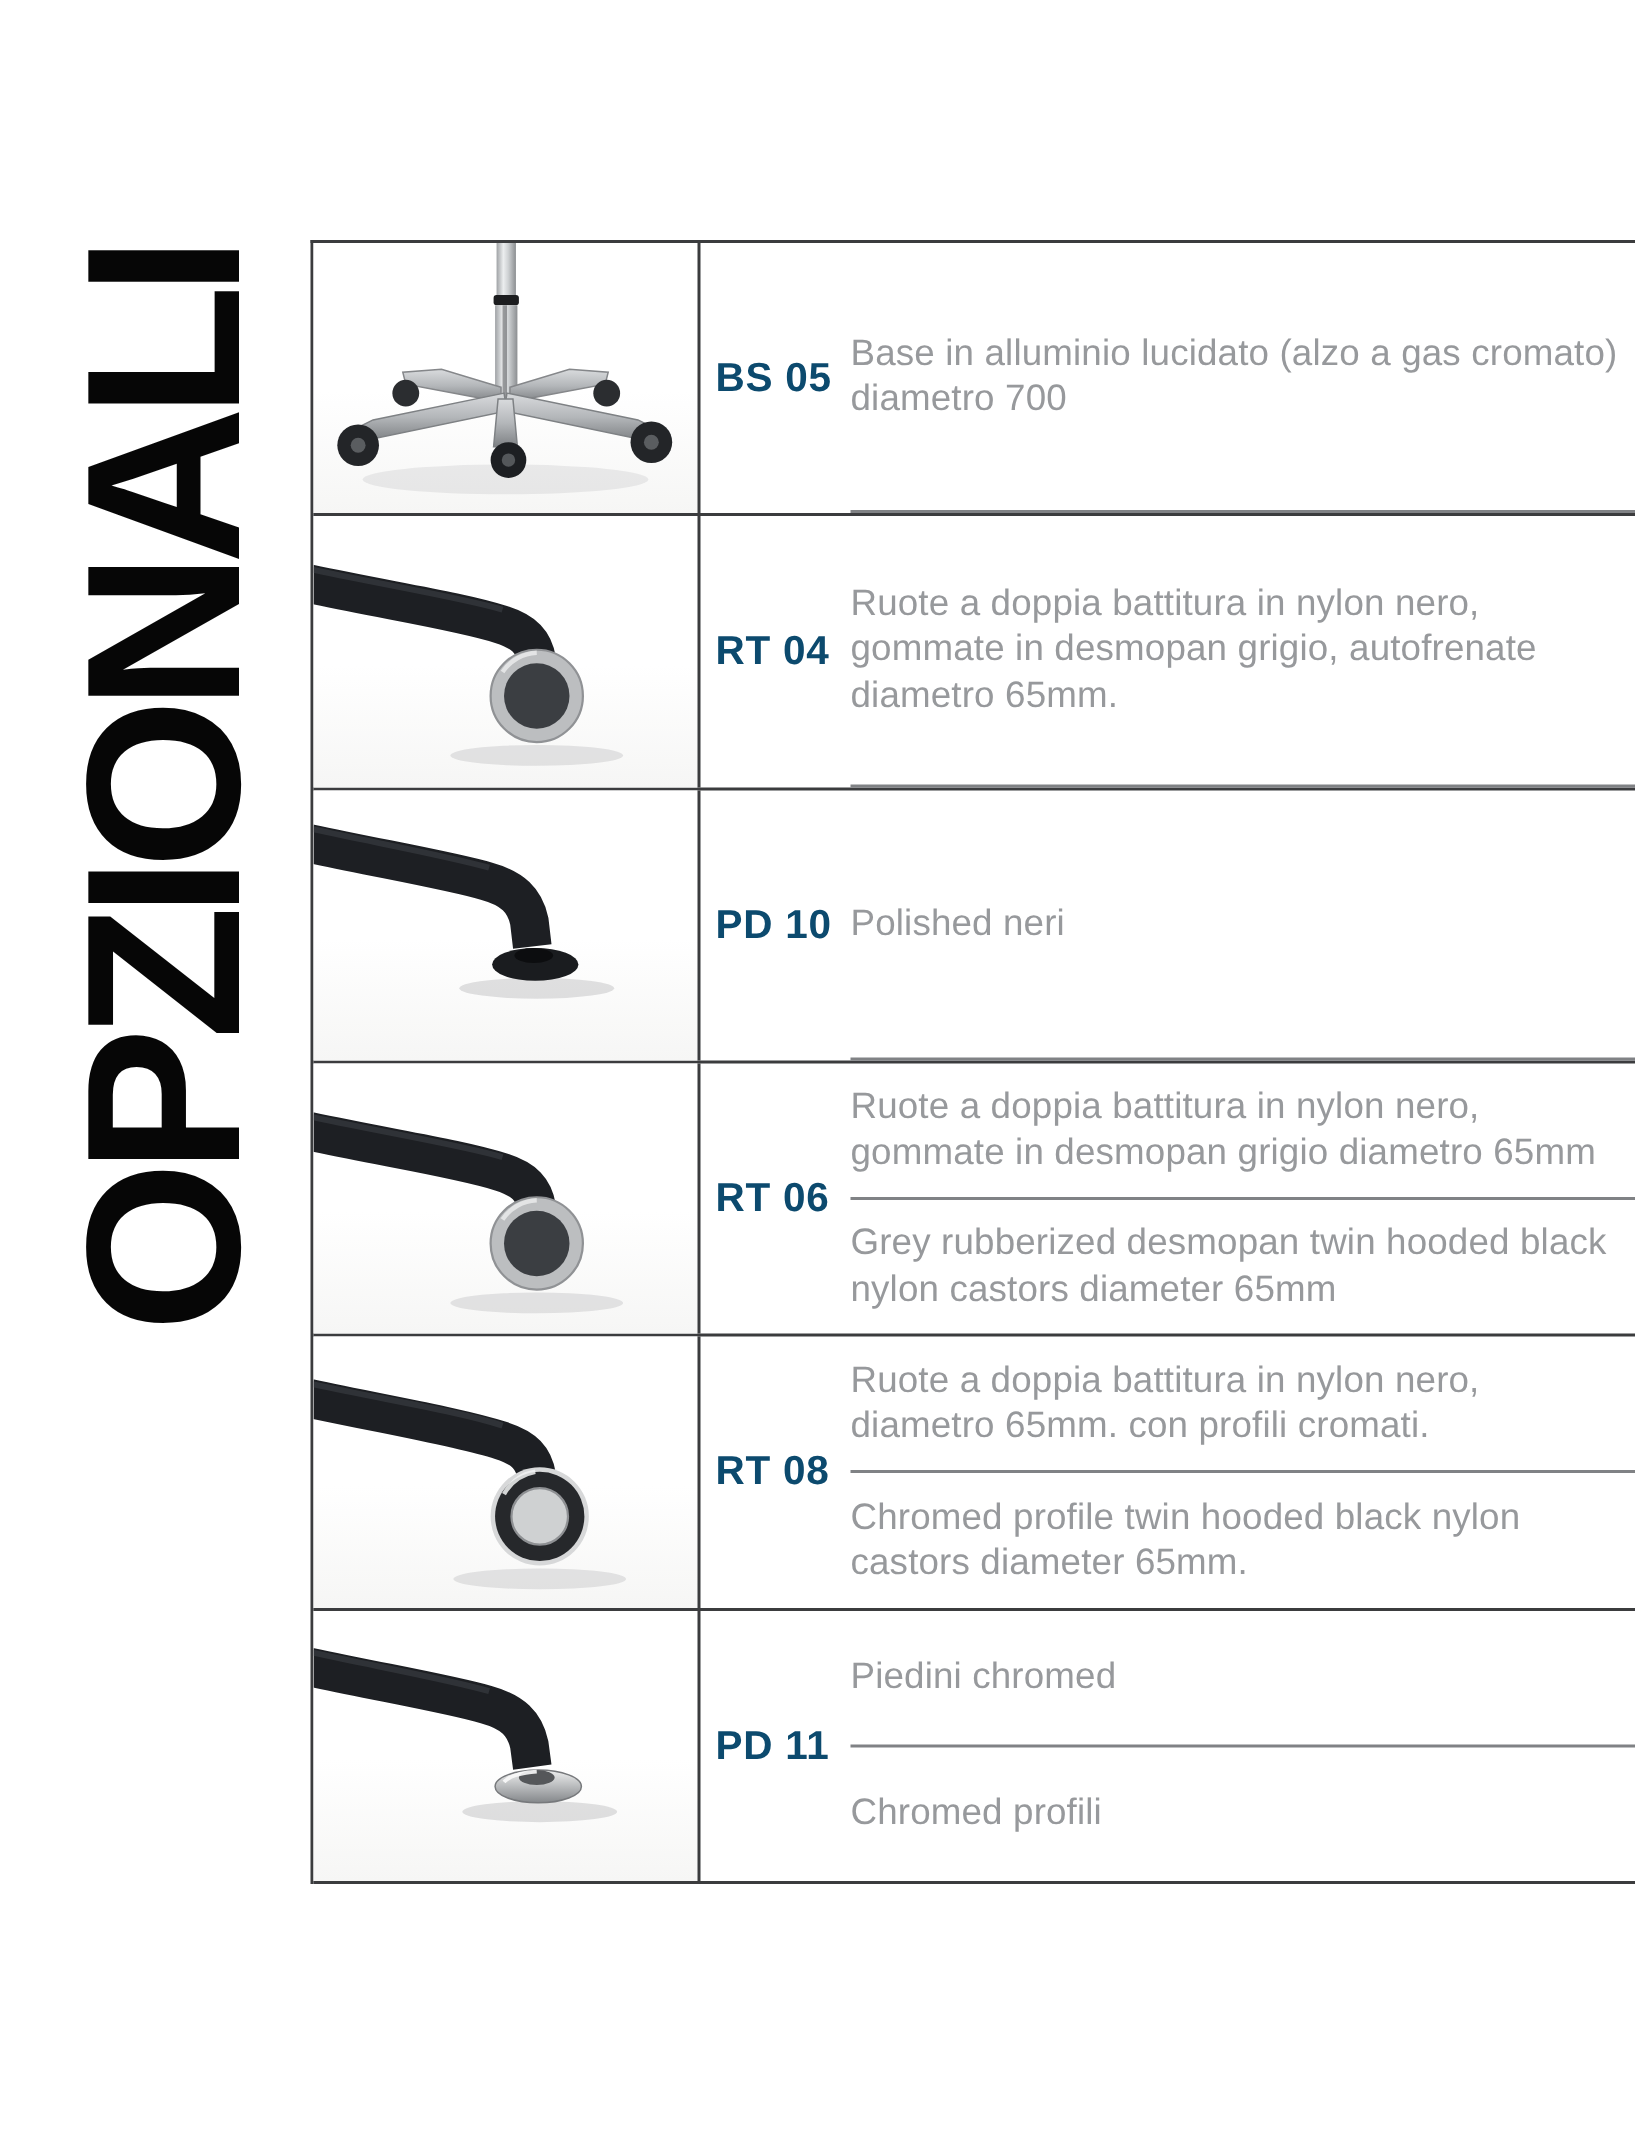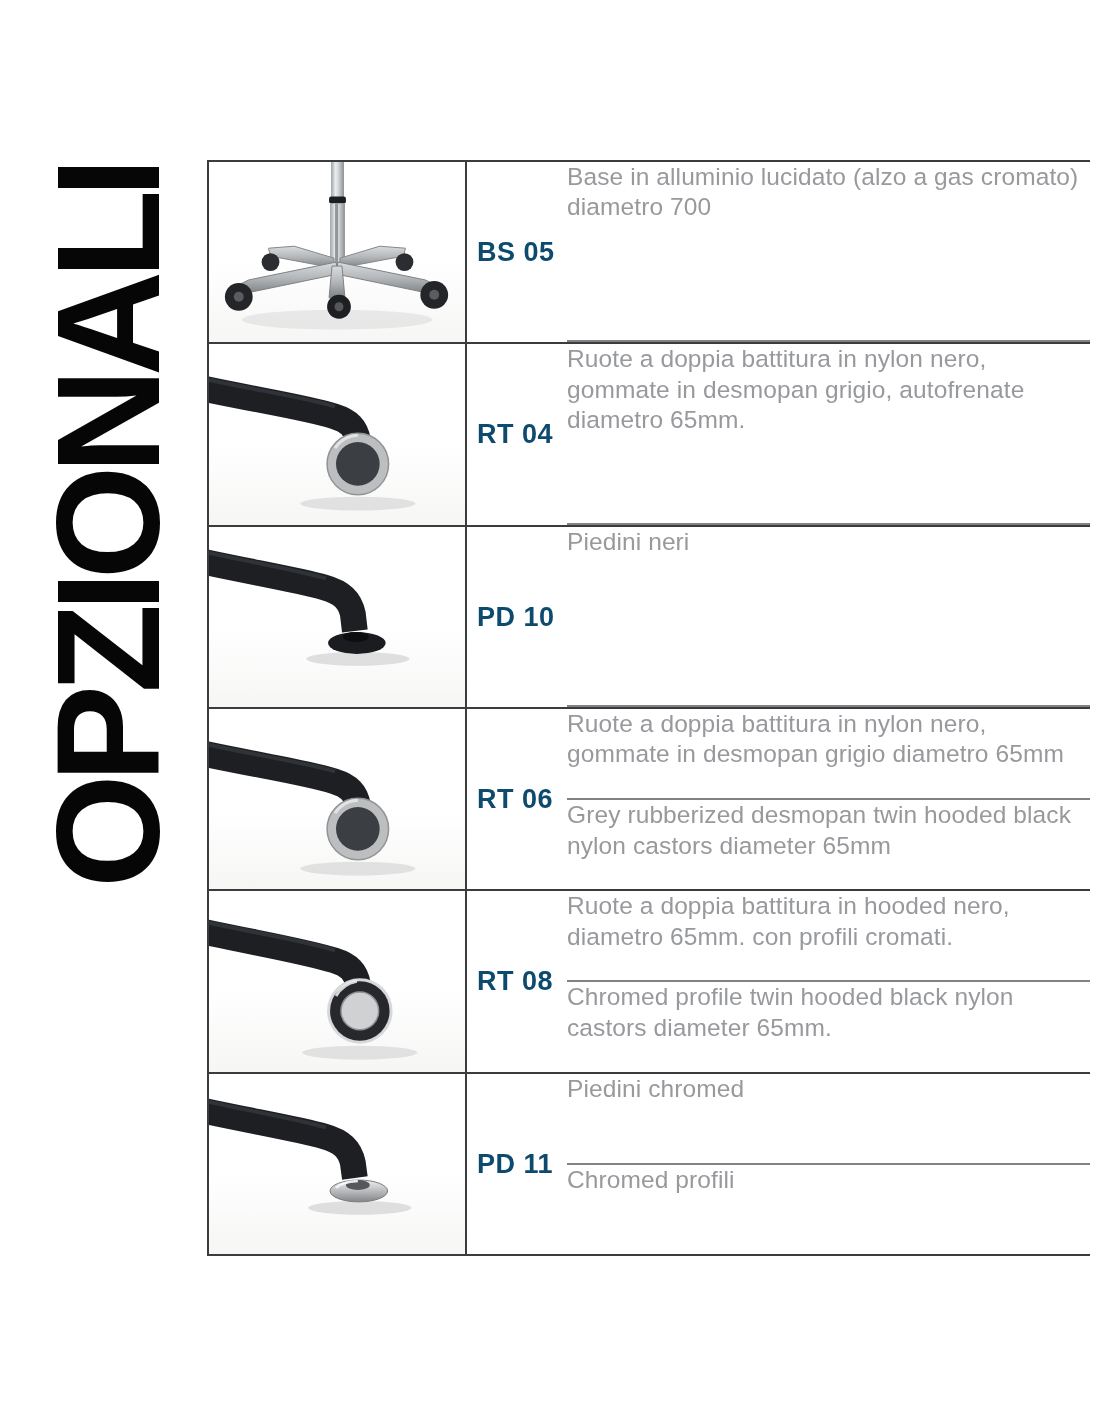--- a/index.html
+++ b/index.html
@@ -57,21 +57,21 @@
     position:absolute;
     left:10px;top:50%;
     transform:translateY(-50%);
     font-size:27px;
     font-weight:700;
     letter-spacing:0.5px;
     color:#0c4a6e;
   }
   .half{
     flex:1;
-    display:flex;align-items:flex-start;
+    display:flex;align-items:center;
     padding-left:100px;padding-right:6px;
     box-sizing:border-box;
     min-height:0;
   }
   .desc{
     font-size:24.5px;
     line-height:1.24;
     font-weight:300;
     color:#97999c;
     letter-spacing:0.1px;
@@ -162,21 +162,21 @@
     <ellipse cx="150" cy="132" rx="52" ry="7" fill="#9b9da0" opacity="0.3"></ellipse>
     <path d="M -6 34 C 45 45, 92 53, 116 60 C 134 65, 142 73, 145 87 L 147 104" fill="none" stroke="#1d1f23" stroke-width="26"></path>
     <path d="M -6 24 C 45 35, 90 43, 118 51" fill="none" stroke="#3c3f44" stroke-width="4" opacity="0.6"></path>
     <ellipse cx="149" cy="116" rx="29" ry="11" fill="#1a1c1f"></ellipse>
     <ellipse cx="148" cy="110" rx="13" ry="5" fill="#0c0d0f"></ellipse>
   </svg>
       </div>
     <div class="cell-text">
       <div class="code">PD 10</div>
       <div class="half">
-        <div class="desc it">Piedini neri</div>
+        <div class="desc it">Polished neri</div>
       </div>
       <div class="lang-divider"></div>
     </div>
   </div>
 
   <div class="row">
     <div class="cell-image">
   <svg viewBox="0 0 258 180" preserveAspectRatio="xMidYMid meet" xmlns="http://www.w3.org/2000/svg">
     <ellipse cx="150" cy="160" rx="58" ry="7" fill="#9b9da0" opacity="0.25"></ellipse>
     <path d="M -6 44 C 50 56, 98 63, 126 72 C 142 77, 148 84, 150 96 L 150 106" fill="none" stroke="#1d1f23" stroke-width="26"></path>
@@ -210,21 +210,21 @@
     <circle cx="152" cy="120" r="33" fill="#d7d8d9"></circle>
     <circle cx="152" cy="120" r="30" fill="#26282b"></circle>
     <circle cx="152" cy="120" r="19" fill="#cfd1d2"></circle>
     <circle cx="152" cy="120" r="19" fill="none" stroke="#8e9093" stroke-width="1.5"></circle>
     <path d="M 128 105 A 30 30 0 0 1 149 90" fill="none" stroke="#f2f3f3" stroke-width="3" opacity="0.85"></path>
   </svg>
       </div>
     <div class="cell-text">
       <div class="code">RT 08</div>
       <div class="half">
-        <div class="desc it">Ruote a doppia battitura in hooded nero, diametro 65mm. con profili cromati.</div>
+        <div class="desc it">Ruote a doppia battitura in nylon nero, diametro 65mm. con profili cromati.</div>
       </div>
       <div class="lang-divider"></div>
       <div class="half">
         <div class="desc en">Chromed profile twin hooded black nylon castors diameter 65mm.</div>
       </div>
     </div>
   </div>
 
   <div class="row">
     <div class="cell-image">

